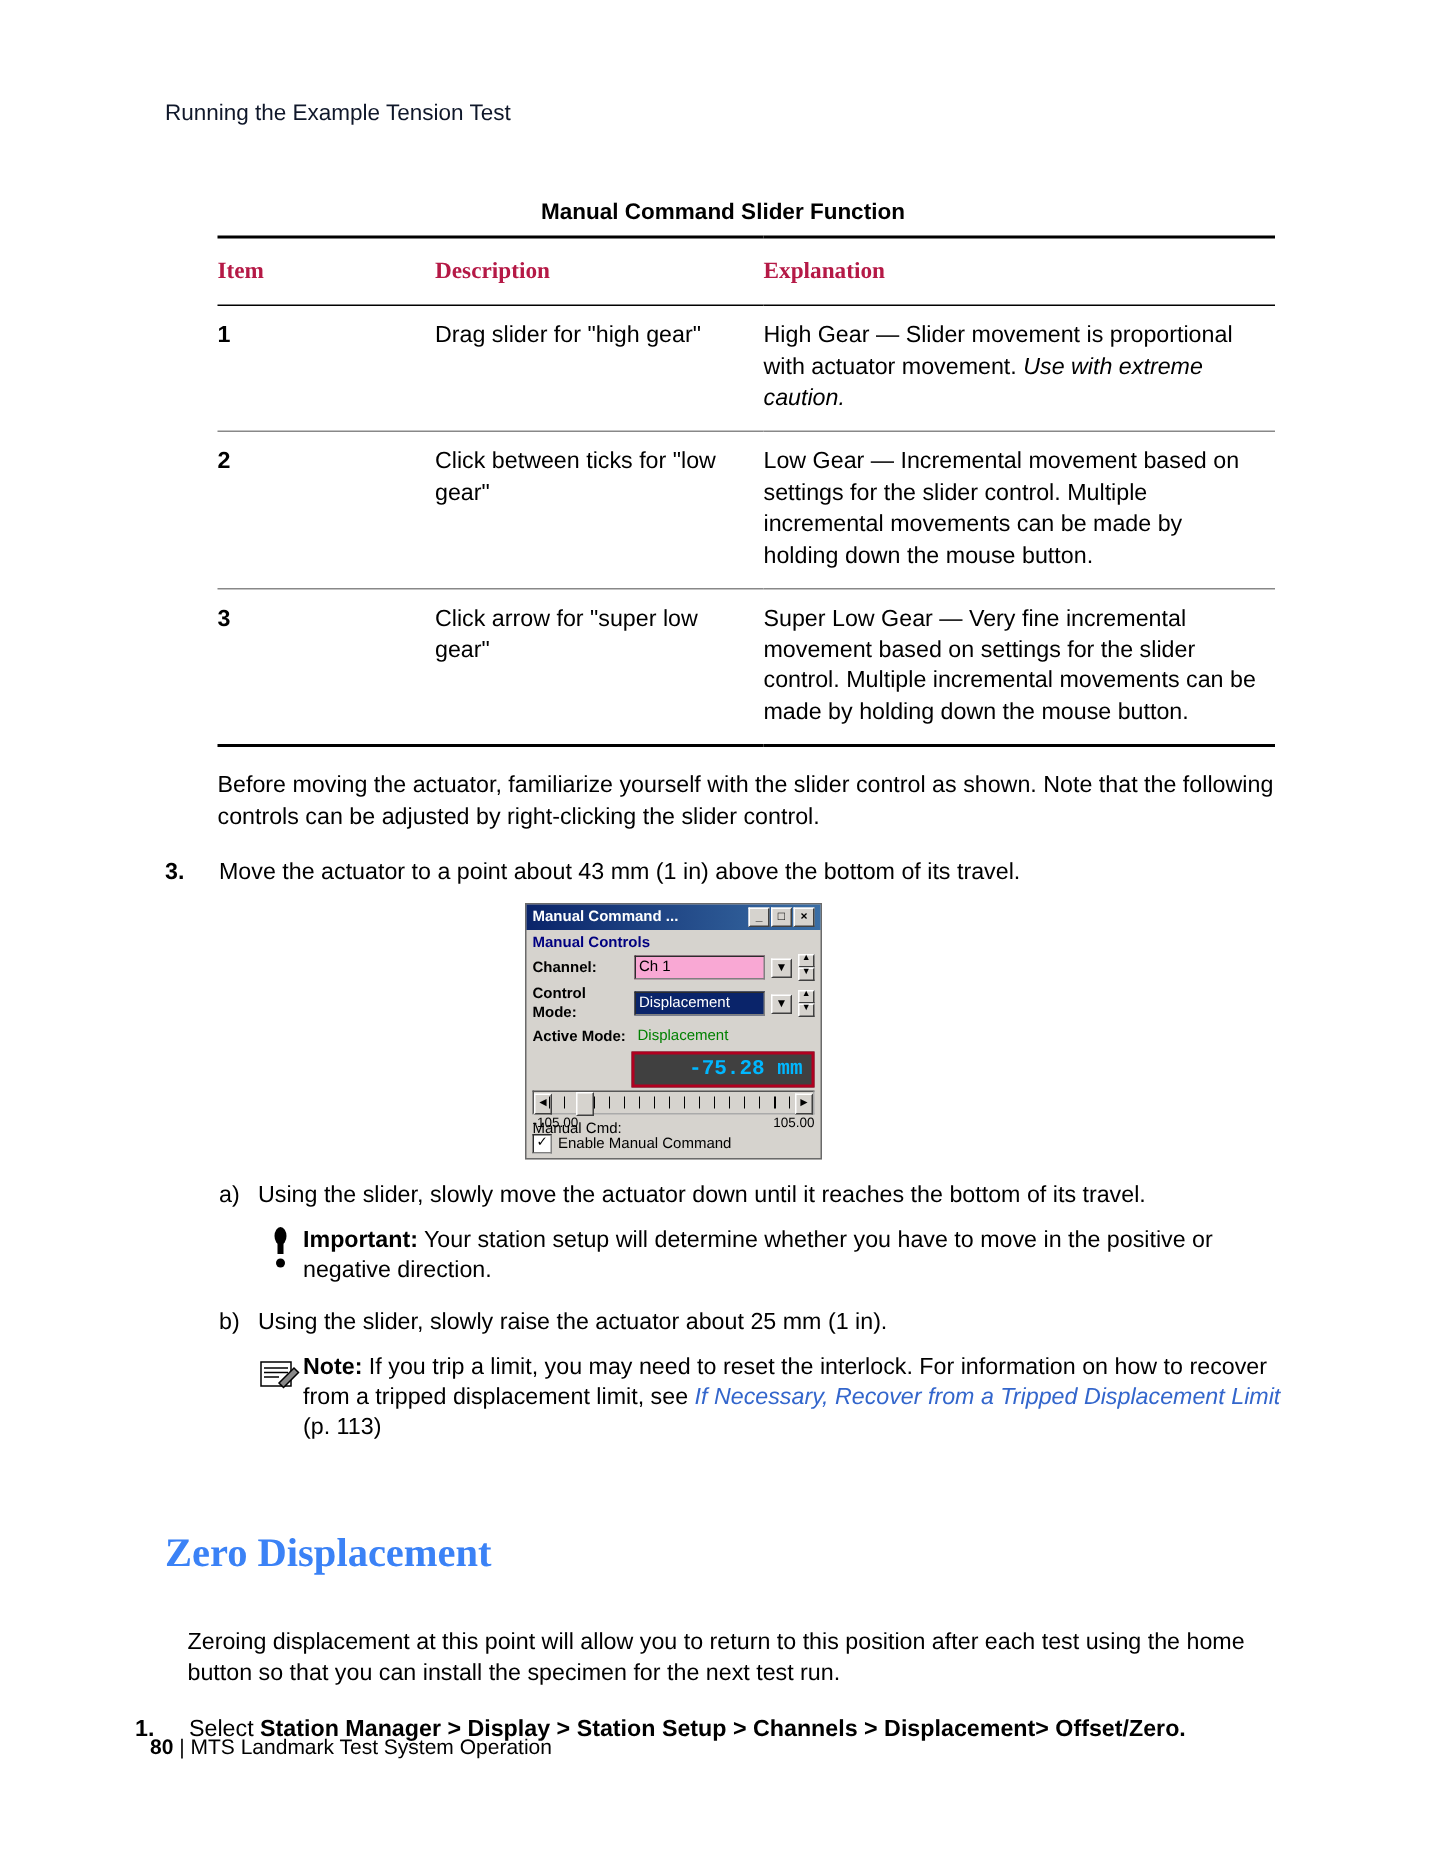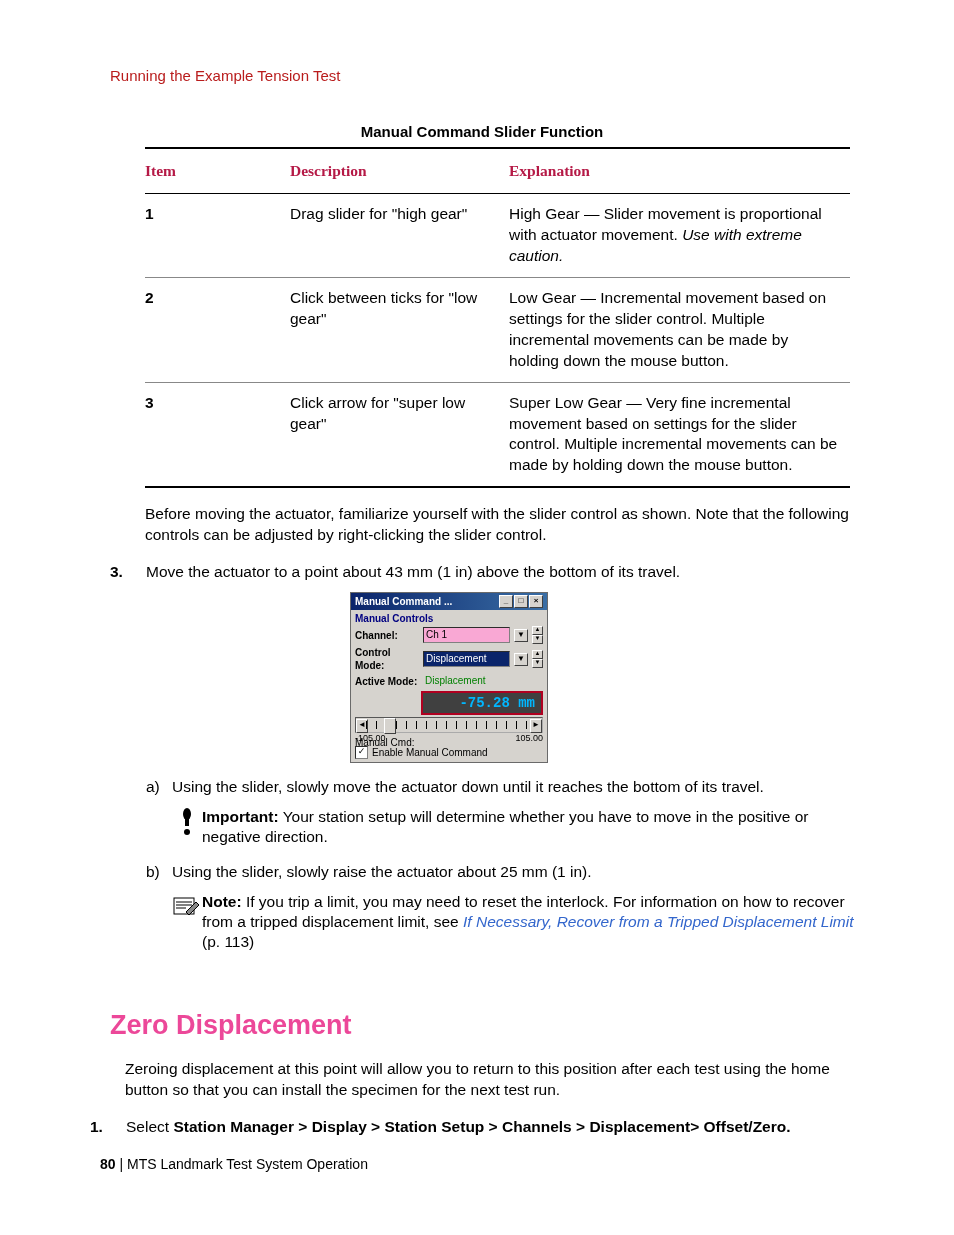--- a/index.html
+++ b/index.html
@@ -13,23 +13,23 @@
   .page {
     width: 954px;
     height: 1235px;
     position: relative;
     box-sizing: border-box;
     padding: 66px 100px 0 110px;
     font-size: 15.5px;
     line-height: 1.3;
   }
   .running-head {
-    color: #b91c1c;
+    color: #0f172a;
     font-size: 15px;
-    margin-bottom: 36px;
+    margin-bottom: 46px;
   }
   .table-caption {
     text-align: center;
     font-weight: bold;
     font-size: 15px;
     margin-bottom: 6px;
   }
   table.slider {
     width: 705px;
     margin-left: 35px;
@@ -84,25 +84,26 @@
     margin: 10px 0 0 62px;
     display: flex;
     gap: 0;
   }
   .admon-icon {
     width: 30px; flex: 0 0 30px; height: 30px;
     display:flex; align-items:center; justify-content:center;
   }
   .admon-body { flex:1; }
   .h1 {
-    color: #ec4899;
+    color: #3b82f6;
     font-weight: bold;
     font-size: 27px;
     margin-top: 56px;
-    margin-bottom: 16px;
+    margin-bottom: 32px;
+    font-family: Liberation Serif, serif;
   }
   .link-inline { color: #3366cc; font-style: italic; }
   .footer {
     position: absolute;
     left: 100px;
     bottom: 62px;
     font-size: 14px;
   }
   .footer b { font-weight: bold; }
 

